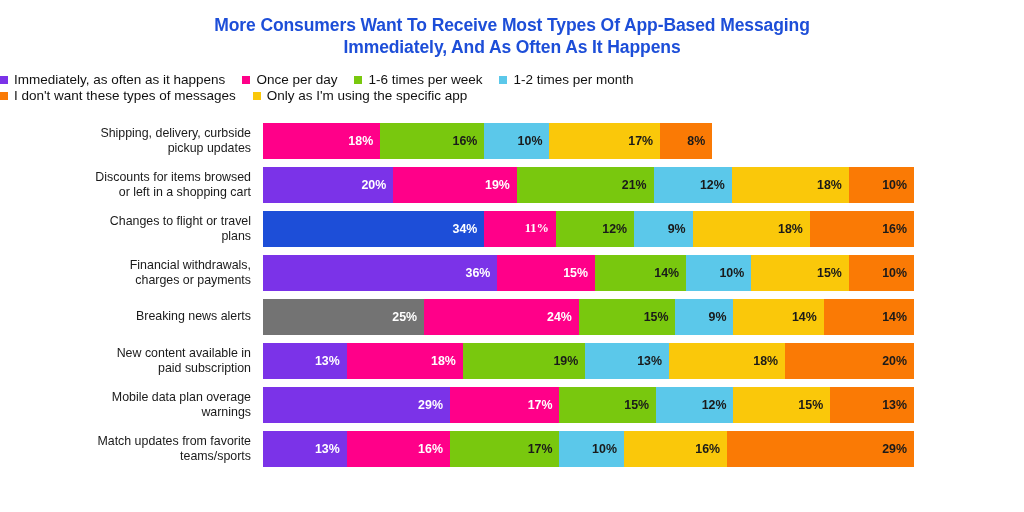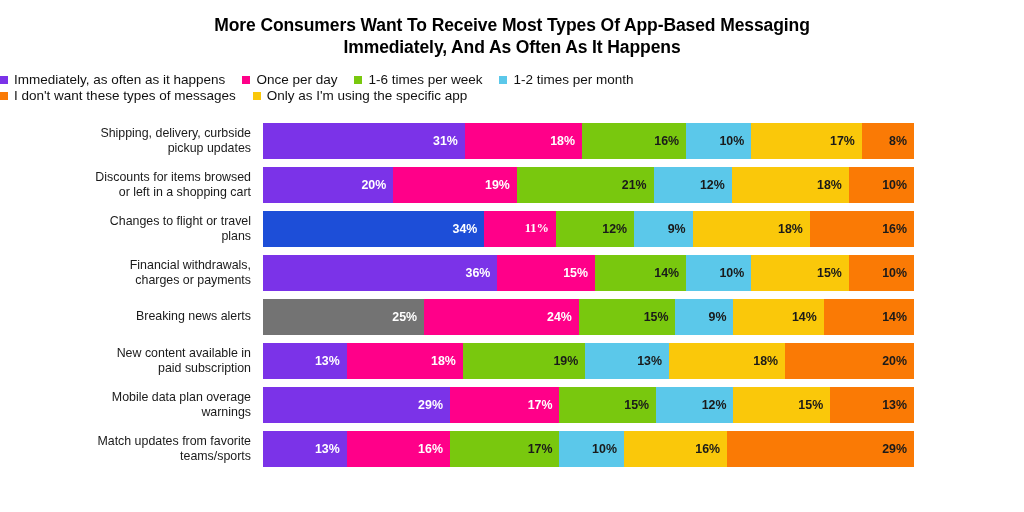--- a/index.html
+++ b/index.html
@@ -22,21 +22,21 @@
     display: flex;
     flex-direction: column;
     padding: 14px 0 0 0;
   }
   .chart-title {
     text-align: center;
     font-size: 17.5px;
     font-weight: bold;
     line-height: 1.28;
     letter-spacing: -0.1px;
-    color: #000000;
+    color: #1d4ed8;
     padding: 0 120px;
     margin: 0 0 14px 0;
     white-space: pre-line;
   }
   .legend {
     display: flex;
     flex-direction: column;
     align-items: flex-start;
     gap: 3px;
     margin-bottom: 20px;
@@ -149,21 +149,20 @@
           <span>Only as I'm using the specific app</span>
         </div>
       </div>
   </div>
 
   <div class="plot" id="plot-area">
       <div class="bar-row">
         <div class="row-label">Shipping, delivery, curbside
 pickup updates</div>
         <div class="bar-track">
-          <div class="seg light-text" style="background: rgb(123, 51, 232); flex: 0 0 31%;">31%</div>
           <div class="seg light-text" style="background: rgb(255, 0, 137); flex: 0 0 18%;">18%</div>
           <div class="seg dark-text" style="background: rgb(121, 200, 14); flex: 0 0 16%;">16%</div>
           <div class="seg dark-text" style="background: rgb(91, 200, 234); flex: 0 0 10%;">10%</div>
           <div class="seg dark-text" style="background: rgb(250, 200, 10); flex: 0 0 17%;">17%</div>
           <div class="seg dark-text" style="background: rgb(250, 122, 5); flex: 0 0 8%;">8%</div>
         </div>
       </div>
       <div class="bar-row">
         <div class="row-label">Discounts for items browsed
 or left in a shopping cart</div>

